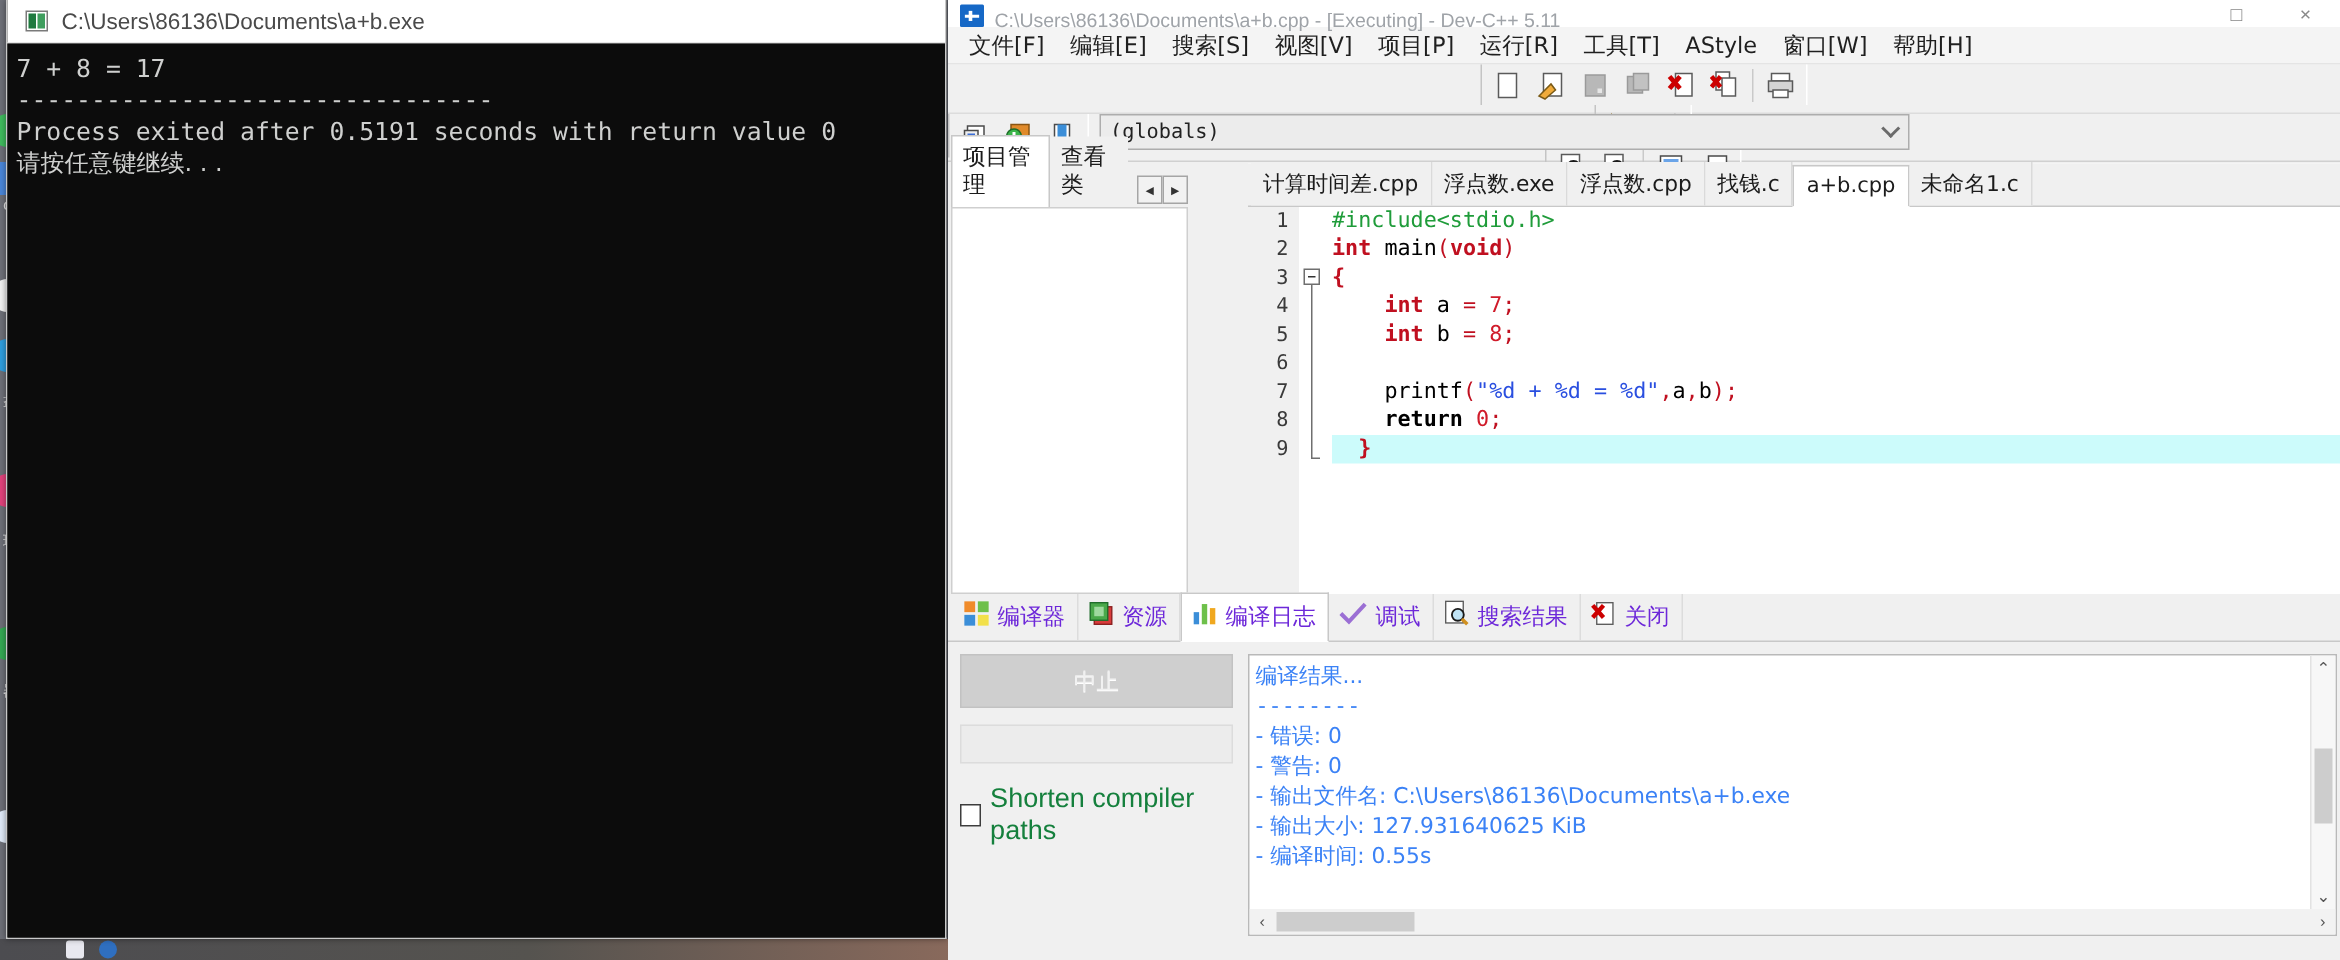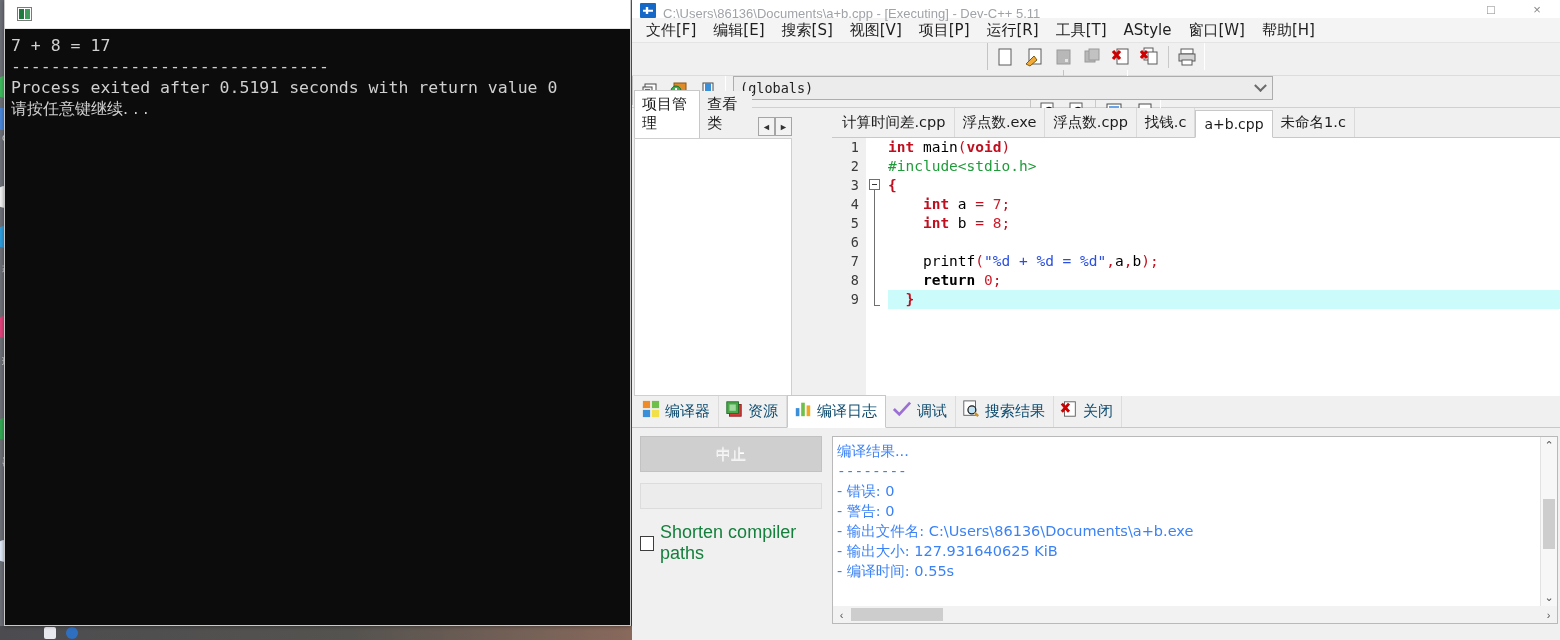--- a/index.html
+++ b/index.html
@@ -225,21 +225,21 @@
   
   .bottom {
     position: absolute; left: 0; top: 290px; right: 0; bottom: 0; background: #f0f0f0;
   }
   .bp-tabs {
     display: flex; align-items: flex-end; height: 30px; padding-left: 4px;
     border-bottom: 1px solid #c8c8c8;
   }
   .bp-tab {
     display: flex; align-items: center; gap: 5px; padding: 4px 8px 5px 6px;
-    font-size: 15px; font-family: "DejaVu Sans", sans-serif; color: #0c4a6e;
+    font-size: 15px; font-family: "DejaVu Sans", sans-serif; color: #6d28d9;
     cursor: default; white-space: nowrap; border-right: 1px solid #dcdcdc;
   }
   .bp-tab.active {
     background: #ffffff; border: 1px solid #c8c8c8; border-bottom: 1px solid #ffffff;
     margin-bottom: -1px;
   }
   .bp-inner { position: relative; height: 196px; display: flex; padding-top: 8px; }
   .bp-left { width: 200px; padding-left: 8px; }
   .btn-abort {
     width: 182px; height: 36px; background: #cfcfcf; border: 1px solid #c2c2c2;
@@ -306,20 +306,21 @@
   </div>
 
   <div class="taskbar">
     <div class="taskbar-ico" style="left:44px; background:#e8e8ef; border-radius:2px;"></div>
     <div class="taskbar-ico" style="left:66px; background:#2f6fc0; border-radius:6px;"></div>
   </div>
 
   <div class="console-win">
     <div class="console-title">
       <div class="cmd-ico"></div>
+      <div class="ttl">C:\Users\86136\Documents\a+b.exe</div>
     </div>
     <div class="console-body">
       <pre>7 + 8 = 17</pre>
       <pre>--------------------------------</pre>
       <pre>Process exited after 0.5191 seconds with return value 0</pre>
       <pre class="zh">请按任意键继续. . .</pre>
     </div>
   </div>
 
   <div class="dev-win">
@@ -589,22 +590,22 @@
               <div class="gut-num">7</div>
               <div class="gut-num">8</div>
               <div class="gut-num">9</div>
             </div>
           <div class="fold-col">
             <div class="fold-mark" style="top:41px;"></div>
             <div class="fold-line" style="top:52px; height:116px;"></div>
             <div class="fold-foot" style="top:167px;"></div>
           </div>
           <div class="code-area" id="code-area">
+              <div class="code-line"><span class="k-pre">#include&lt;stdio.h&gt;</span></div>
               <div class="code-line"><span class="k-type">int</span><span class="k-fn"> main</span><span class="k-punc">(</span><span class="k-type">void</span><span class="k-punc">)</span></div>
-              <div class="code-line"><span class="k-pre">#include&lt;stdio.h&gt;</span></div>
               <div class="code-line"><span class="k-br">{</span></div>
               <div class="code-line"><span class="k-fn">    </span><span class="k-type">int</span><span class="k-fn"> a </span><span class="k-punc">=</span><span class="k-fn"> </span><span class="k-num">7</span><span class="k-punc">;</span></div>
               <div class="code-line"><span class="k-fn">    </span><span class="k-type">int</span><span class="k-fn"> b </span><span class="k-punc">=</span><span class="k-fn"> </span><span class="k-num">8</span><span class="k-punc">;</span></div>
               <div class="code-line"><span class="k-fn"></span></div>
               <div class="code-line"><span class="k-fn">    printf</span><span class="k-punc">(</span><span class="k-str">"%d + %d = %d"</span><span class="k-punc">,</span><span class="k-fn">a</span><span class="k-punc">,</span><span class="k-fn">b</span><span class="k-punc">)</span><span class="k-punc">;</span></div>
               <div class="code-line"><span class="k-fn">    </span><span class="k-kw">return</span><span class="k-fn"> </span><span class="k-num">0</span><span class="k-punc">;</span></div>
               <div class="code-line hl"><span class="k-br">  }</span></div>
             </div>
         </div>
       </div>

